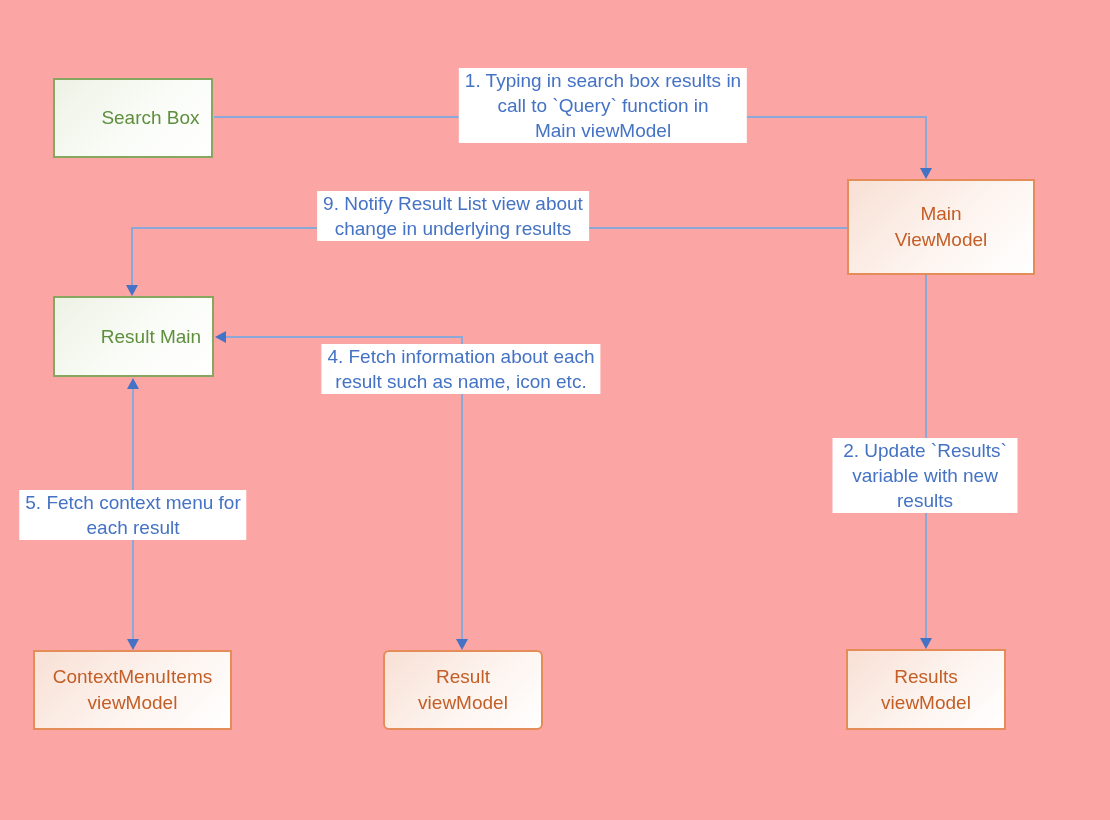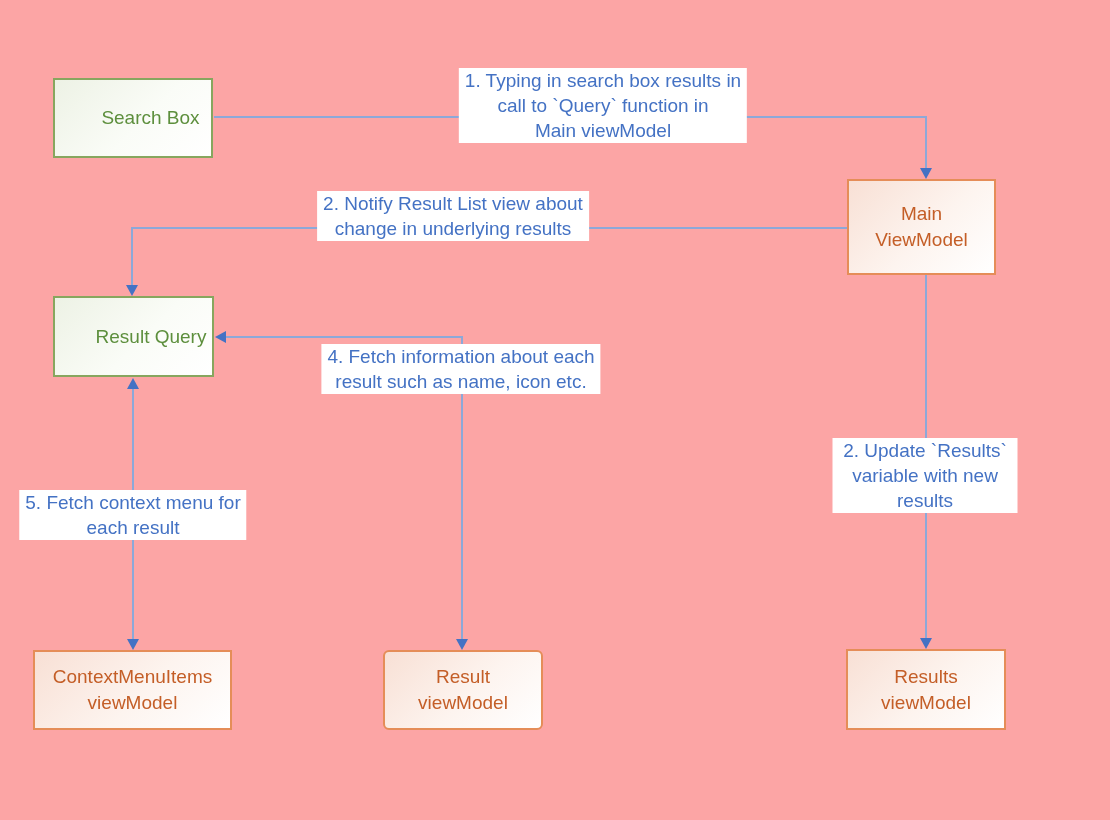--- a/index.html
+++ b/index.html
@@ -34,21 +34,21 @@
     color: #5d8f3d;
     background: linear-gradient(135deg, #edf2e5 0%, #fafcf7 55%, #ffffff 100%);
     padding-left: 35px;
   }
   .node-orange {
     border: 2px solid #e58d58;
     color: #c45e27;
     background: linear-gradient(135deg, #f8e0d5 0%, #fdf4ef 55%, #ffffff 100%);
   }
   #node-search-box      { left: 53px;  top: 78px;  width: 160px; height: 80px; }
-  #node-main-viewmodel  { left: 847px; top: 179px; width: 149px; height: 96px; }
+  #node-main-viewmodel  { left: 847px; top: 179px; width: 188px; height: 96px; }
   #node-result-list     { left: 53px;  top: 296px; width: 161px; height: 81px; }
   #node-contextmenu-vm  { left: 33px;  top: 650px; width: 199px; height: 80px; }
   #node-result-vm       { left: 383px; top: 650px; width: 160px; height: 80px; border-radius: 6px; }
   #node-results-vm      { left: 846px; top: 649px; width: 160px; height: 81px; }
 
   
   .line {
     position: absolute;
     background: #8ca8d8;
     z-index: 1;
@@ -136,38 +136,38 @@
 
   <div class="line v" id="c5-v"></div>
   <div class="ah ah-up" id="ah5-up"></div>
   <div class="ah ah-down" id="ah5-down"></div>
 
   <div class="note" id="note-step1">1. Typing in search box results in
 call to `Query` function in
 Main viewModel</div>
   <div class="note" id="note-step2">2. Update `Results` variable with new
 results</div>
-  <div class="note" id="note-step3">2. Notify Result List view about
+  <div class="note" id="note-step3">9. Notify Result List view about
 change in underlying results</div>
   <div class="note" id="note-step4">4. Fetch information about each
 result such as name, icon etc.</div>
   <div class="note" id="note-step5">5. Fetch context menu for
 each result</div>
 
   <div class="node node-green" id="node-search-box">
     <span>Search Box</span>
   </div>
 
   <div class="node node-orange" id="node-main-viewmodel">
     <span>Main
 ViewModel</span>
   </div>
 
   <div class="node node-green" id="node-result-list">
-    <span>Result Query</span>
+    <span>Result Main</span>
   </div>
 
   <div class="node node-orange" id="node-contextmenu-vm">
     <span>ContextMenuItems
 viewModel</span>
   </div>
 
   <div class="node node-orange" id="node-result-vm">
     <span>Result
 viewModel</span>

